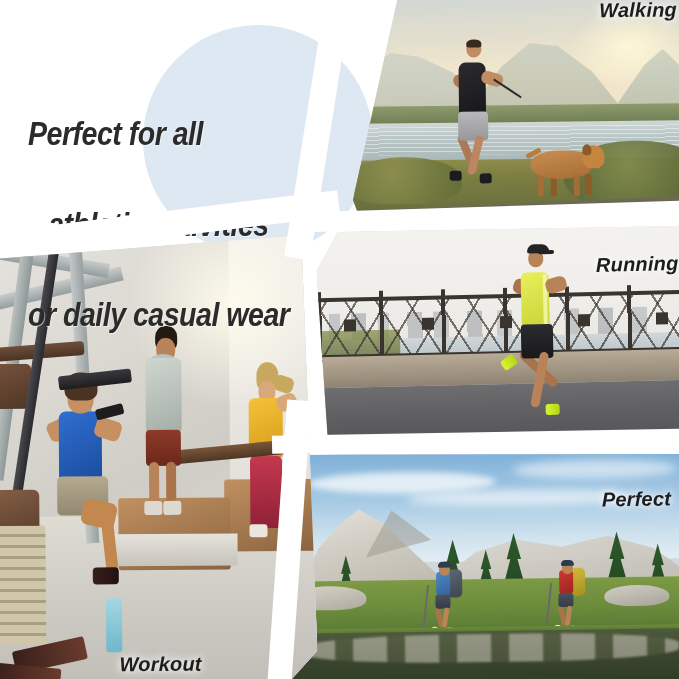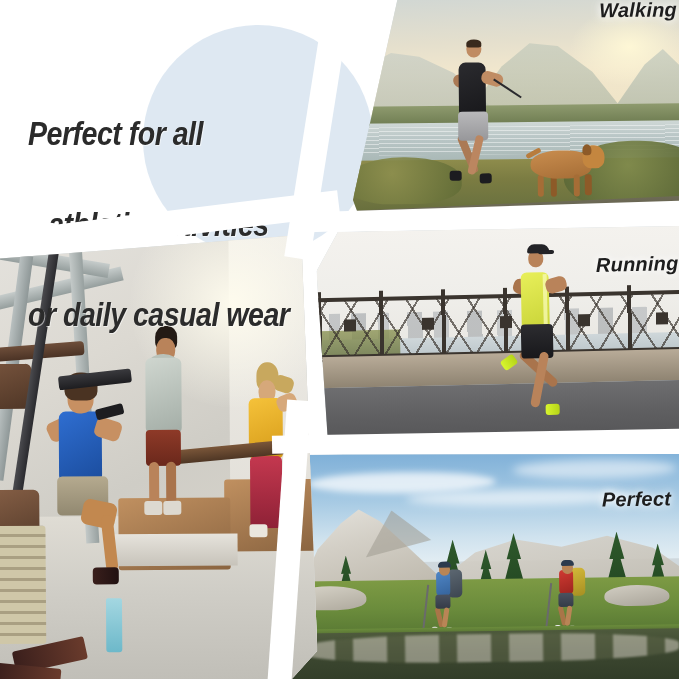--- a/index.html
+++ b/index.html
@@ -529,20 +529,21 @@
       </div>
 
       <div class="g-bar"></div>
       <div class="g-diag"></div>
       <div class="g-pad2"></div>
       <div class="g-stack"></div>
       <div class="g-bottle"></div>
       <div class="g-dumb1"></div>
       <div class="g-dumb2"></div>
     </div>
+    <div class="lbl" id="lbl-workout">Workout</div>
   </div>
 
   <div class="seam" id="seam-a"></div>
   <div class="seam" id="seam-c"></div>
   <div class="seam" id="seam-d"></div>
   <div class="seam" id="seam-e"></div>
   <div class="seam" id="seam-b"></div>
 
 </div>
 

